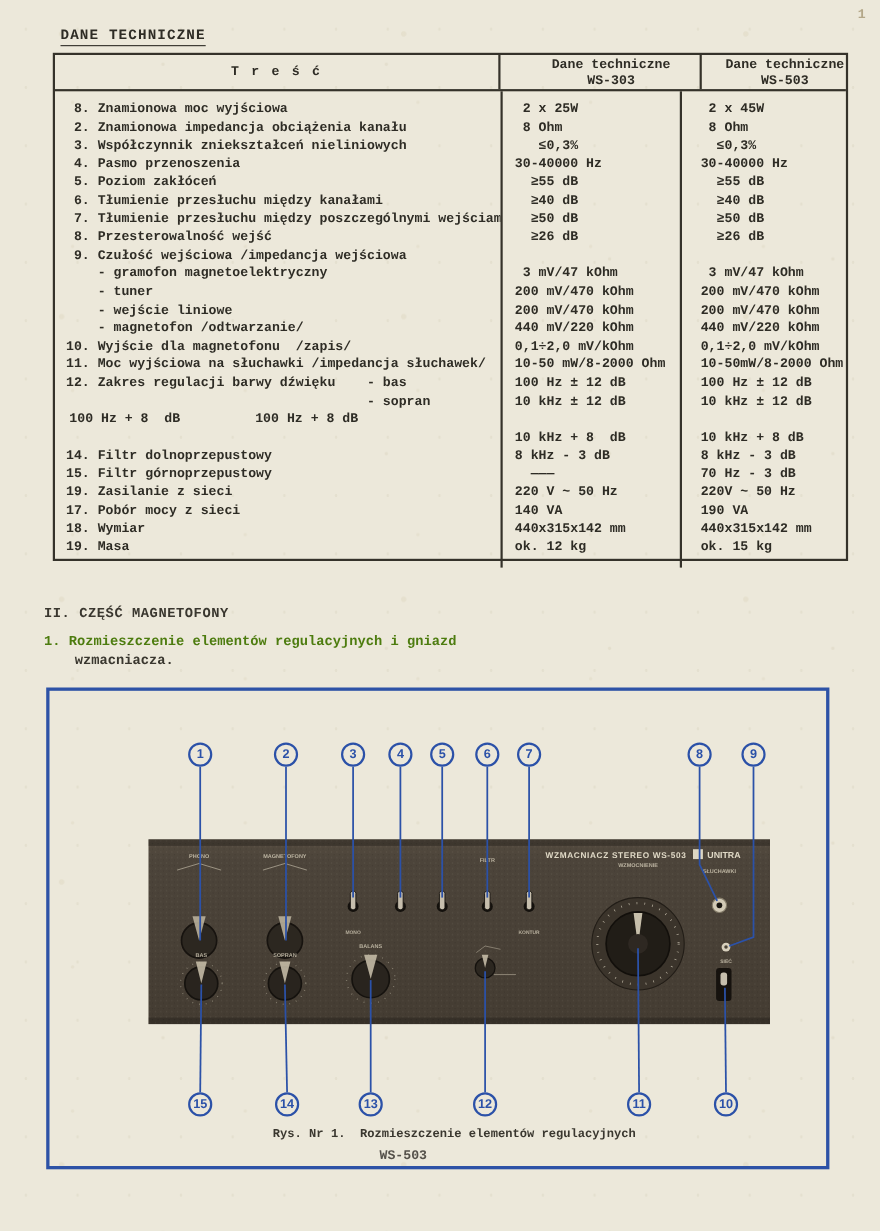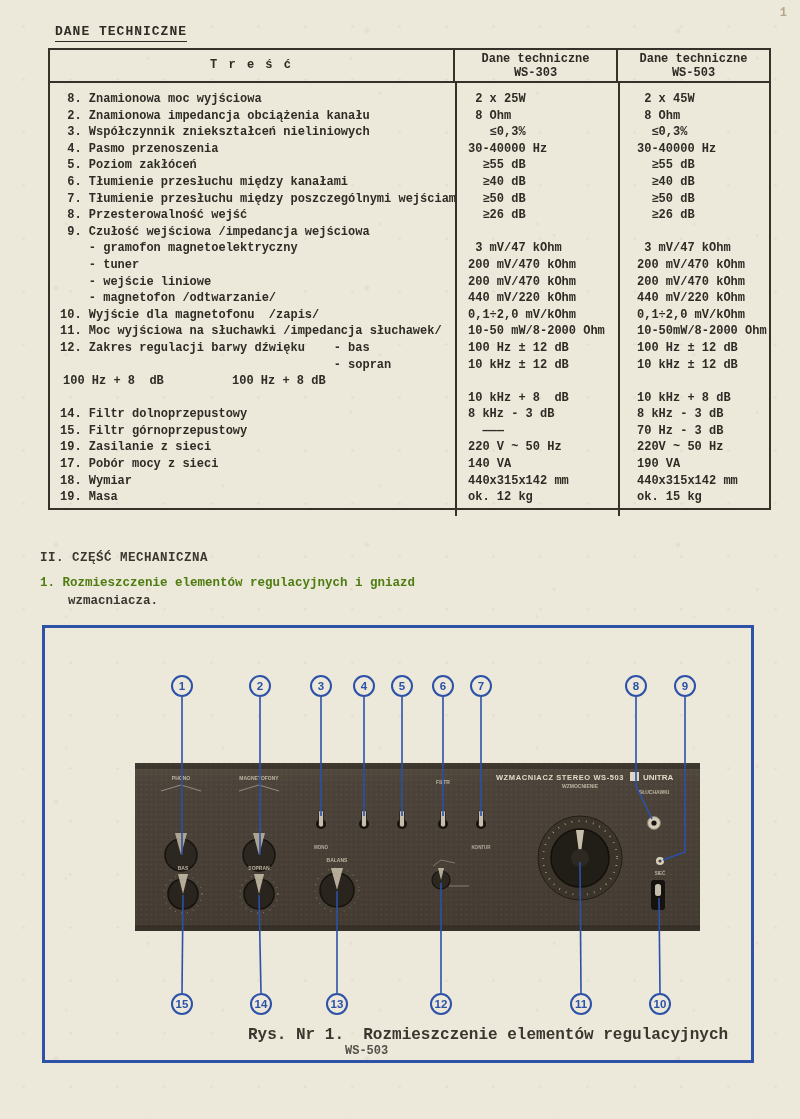--- a/index.html
+++ b/index.html
@@ -14,21 +14,21 @@
     background-size:311px 257px,203px 177px,157px 131px,47px 53px;
     font-family:"Liberation Mono","DejaVu Sans Mono",monospace;
     color:#2e2c25;font-weight:bold;
   }
   .pageno{position:absolute;right:13px;top:6px;font-size:12px;color:#b3a788;}
   .doc-title{position:absolute;left:55px;top:24px;font-size:13px;letter-spacing:1px;
     border-bottom:1.5px solid #2e2c25;padding-bottom:2px;}
   
   .spec-table{position:absolute;left:48px;top:48px;width:723px;height:462px;
     border:2px solid #35322a;box-sizing:border-box;}
-  .thead{display:flex;height:33px;border-bottom:2px solid #35322a;box-sizing:border-box;}
+  .thead{display:flex;height:33px;border-bottom:2px solid #35322a;box-sizing:border-box;gap:20px;}
   .th{box-sizing:border-box;text-align:center;font-size:12px;line-height:14px;padding-top:2px;}
   .th1{width:405px;border-right:2px solid #35322a;padding-top:8px;letter-spacing:2px;}
   .th2{width:163px;border-right:2px solid #35322a;}
   .th3{flex:1;}
   .tbody{position:relative;height:425px;padding-top:8px;}
   .vline{position:absolute;top:0;bottom:0;width:2px;background:#35322a;}
   .vl1{left:405px;} .vl2{left:568px;}
   .trow{display:flex;height:16.6px;line-height:16.6px;font-size:12px;white-space:pre;}
   .c1{width:405px;padding-left:10px;box-sizing:border-box;overflow:hidden;}
   .c2{width:163px;padding-left:13px;box-sizing:border-box;overflow:hidden;}
@@ -38,21 +38,21 @@
   .sec2-l1{position:absolute;left:40px;top:576px;font-size:12.5px;color:#4d7c0f;}
   .sec2-l2{position:absolute;left:68px;top:594px;font-size:12.5px;color:#3a372f;}
   
   .frame{position:absolute;left:42px;top:625px;width:712px;height:438px;
     border:3px solid #2d52a6;box-sizing:border-box;}
   .frame svg{position:absolute;left:0;top:0;}
   .callout{position:absolute;width:22px;height:22px;border:2px solid #2b51a8;border-radius:50%;
     box-sizing:border-box;background:rgba(236,232,218,.55);
     color:#2b51a8;font-size:11.5px;line-height:18px;text-align:center;
     font-family:"Liberation Sans","DejaVu Sans",sans-serif;font-weight:bold;}
-  .cap1{position:absolute;left:203px;top:398px;font-size:16px;color:#3a372f;white-space:pre;}
+  .cap1{position:absolute;left:203px;top:398px;font-size:11px;color:#3a372f;white-space:pre;}
   .cap2{position:absolute;left:300px;top:416px;font-size:12px;color:#55514a;}
 </style>
 </head>
 <body>
 
 <div class="pageno">1</div>
 <div class="doc-title">DANE TECHNICZNE</div>
 
 <div class="spec-table">
   <div class="thead">
@@ -90,21 +90,21 @@
     <div class="trow"><div class="c1"></div><div class="c2">10 kHz + 8  dB</div><div class="c3">10 kHz + 8 dB</div></div>
     <div class="trow"><div class="c1">14. Filtr dolnoprzepustowy</div><div class="c2">8 kHz - 3 dB</div><div class="c3">8 kHz - 3 dB</div></div>
     <div class="trow"><div class="c1">15. Filtr górnoprzepustowy</div><div class="c2">  ———</div><div class="c3">70 Hz - 3 dB</div></div>
     <div class="trow"><div class="c1">19. Zasilanie z sieci</div><div class="c2">220 V ~ 50 Hz</div><div class="c3">220V ~ 50 Hz</div></div>
     <div class="trow"><div class="c1">17. Pobór mocy z sieci</div><div class="c2">140 VA</div><div class="c3">190 VA</div></div>
     <div class="trow"><div class="c1">18. Wymiar</div><div class="c2">440x315x142 mm</div><div class="c3">440x315x142 mm</div></div>
     <div class="trow"><div class="c1">19. Masa</div><div class="c2">ok. 12 kg</div><div class="c3">ok. 15 kg</div></div>
   </div>
 </div>
 
-<div class="sec2-h">II. CZĘŚĆ MECHANICZNA</div>
+<div class="sec2-h">II. CZĘŚĆ MAGNETOFONY</div>
 <div class="sec2-l1">1. Rozmieszczenie elementów regulacyjnych i gniazd</div>
 <div class="sec2-l2">wzmacniacza.</div>
 
 <div class="frame">
   <svg width="706" height="432" viewBox="0 0 706 432">
     <defs>
       <pattern id="grain" width="5" height="5" patternUnits="userSpaceOnUse">
         <rect width="5" height="5" fill="none"></rect>
         <circle cx="1.3" cy="1.6" r="0.55" fill="rgba(233,226,205,0.10)"></circle>
         <circle cx="3.7" cy="3.9" r="0.5" fill="rgba(0,0,0,0.14)"></circle>

